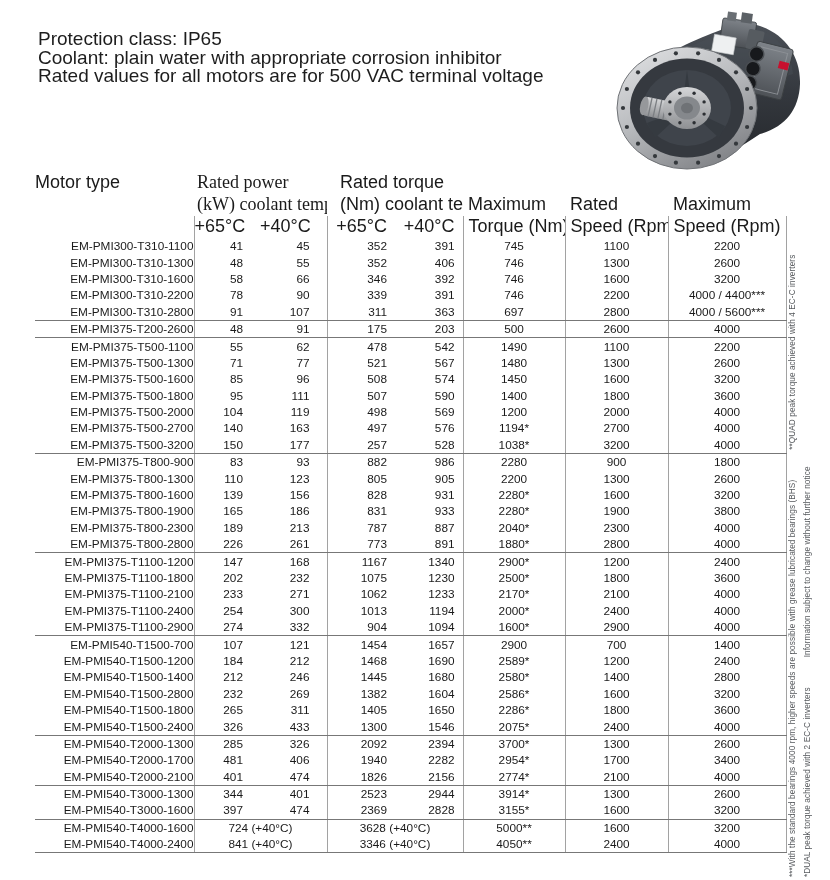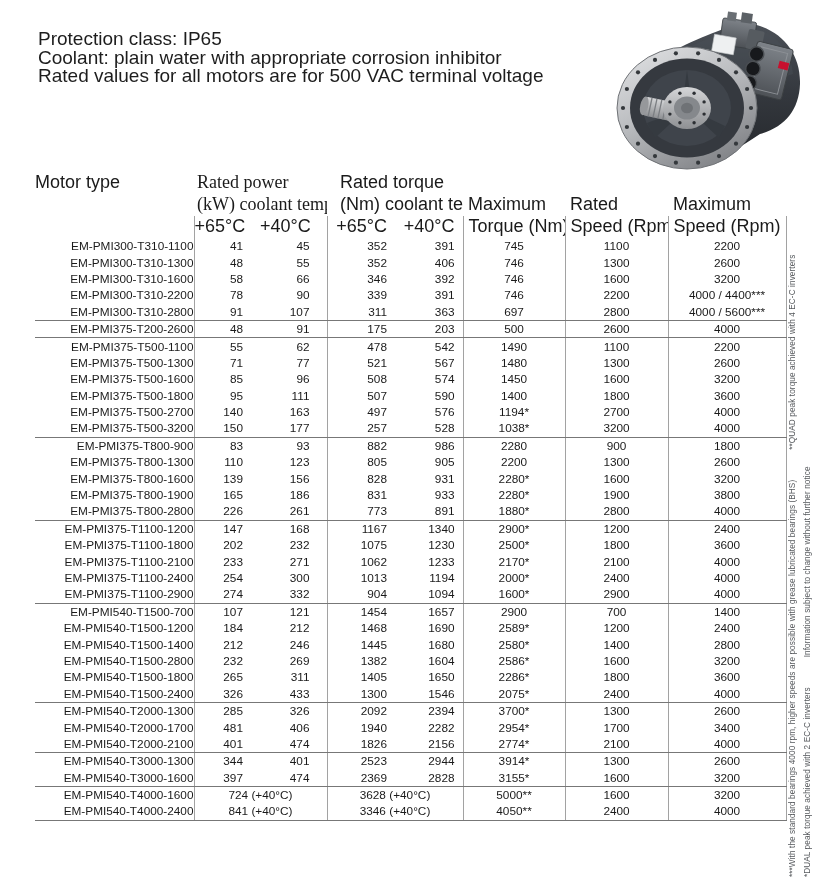--- a/index.html
+++ b/index.html
@@ -268,20 +268,30 @@
         <td class="c1 bR">EM-PMI375-T500-1800</td>
         <td class="num p17">95</td>
         <td class="num p17 bR">111</td>
         <td class="num p8">507</td>
         <td class="num p8 bR">590</td>
         <td class="ctr bR">1400</td>
         <td class="ctr bR">1800</td>
         <td class="ctr bR">3600</td>
       </tr>
       <tr>
+        <td class="c1 bR">EM-PMI375-T500-2000</td>
+        <td class="num p17">104</td>
+        <td class="num p17 bR">119</td>
+        <td class="num p8">498</td>
+        <td class="num p8 bR">569</td>
+        <td class="ctr bR">1200</td>
+        <td class="ctr bR">2000</td>
+        <td class="ctr bR">4000</td>
+      </tr>
+      <tr>
         <td class="c1 bR">EM-PMI375-T500-2700</td>
         <td class="num p17">140</td>
         <td class="num p17 bR">163</td>
         <td class="num p8">497</td>
         <td class="num p8 bR">576</td>
         <td class="ctr bR">1194*</td>
         <td class="ctr bR">2700</td>
         <td class="ctr bR">4000</td>
       </tr>
       <tr>
@@ -330,20 +340,30 @@
         <td class="c1 bR">EM-PMI375-T800-1900</td>
         <td class="num p17">165</td>
         <td class="num p17 bR">186</td>
         <td class="num p8">831</td>
         <td class="num p8 bR">933</td>
         <td class="ctr bR">2280*</td>
         <td class="ctr bR">1900</td>
         <td class="ctr bR">3800</td>
       </tr>
       <tr>
+        <td class="c1 bR">EM-PMI375-T800-2300</td>
+        <td class="num p17">189</td>
+        <td class="num p17 bR">213</td>
+        <td class="num p8">787</td>
+        <td class="num p8 bR">887</td>
+        <td class="ctr bR">2040*</td>
+        <td class="ctr bR">2300</td>
+        <td class="ctr bR">4000</td>
+      </tr>
+      <tr>
         <td class="c1 bR">EM-PMI375-T800-2800</td>
         <td class="num p17">226</td>
         <td class="num p17 bR">261</td>
         <td class="num p8">773</td>
         <td class="num p8 bR">891</td>
         <td class="ctr bR">1880*</td>
         <td class="ctr bR">2800</td>
         <td class="ctr bR">4000</td>
       </tr>
     </tbody>

